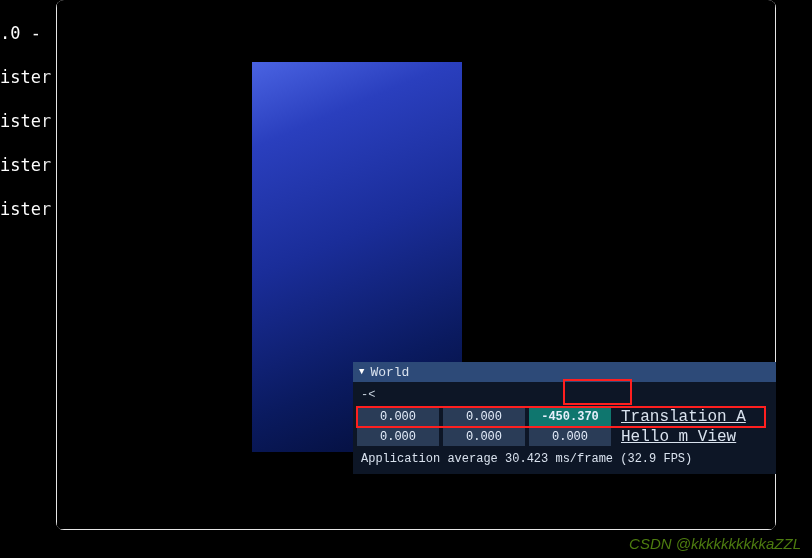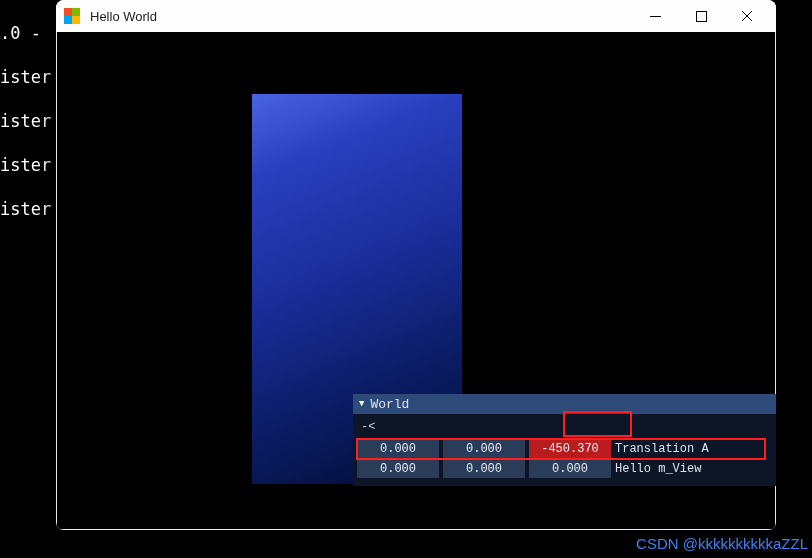--- a/index.html
+++ b/index.html
@@ -117,103 +117,81 @@
     padding: 4px 4px 6px 4px;
     position: relative;
   }
   .imgui-raw-row {
     color: #c5d0dc;
     padding: 2px 4px 4px 4px;
     font-size: 12px;
   }
   .imgui-row {
     display: flex;
-    align-items: center;
+    align-items: flex-start;
     gap: 4px;
     margin: 2px 0;
   }
   .drag {
     flex: 0 0 82px;
     height: 18px;
     background: #2a3c57;
     text-align: center;
     color: #e6eefb;
     font-size: 12px;
     line-height: 18px;
     position: relative;
   }
   .drag.active {
-    background: #b91c1c;
+    background: #0f766e;
+    font-weight: bold;
   }
   .row-label {
-    font-size: 12px;
+    margin-left: 6px;
+    font-size: 16px;
     color: #d9e2ee;
     white-space: nowrap;
+    text-decoration: underline;
   }
   .imgui-footer {
     padding: 4px 4px 2px 4px;
     font-size: 12px;
     color: #d9e2ee;
   }
 
   
   .hl {
     position: absolute;
     border: 2px solid #ff1f1f;
     pointer-events: none;
   }
 
   
   .watermark {
     position: absolute;
-    right: 4px;
+    right: 11px;
     bottom: 6px;
-    color: #3b82f6;
+    color: #4d7c0f;
     font-family: "Segoe UI", Arial, sans-serif;
     font-size: 15px;
+    font-style: italic;
   }
 </style>
 </head>
 <body>
 
 <div class="terminal-bg">
 <span style="display: block;">.0 -</span>
 <span style="display: block;">ister</span>
 <span style="display: block;">ister</span>
 <span style="display: block;">ister</span>
 <span style="display: block;">ister</span>
 </div>
 
 <div class="app-window">
-  <div class="titlebar">
-    <div class="app-icon">
-      <span></span>
-        <span></span>
-        <span></span>
-        <span></span>
-    </div>
-    <div class="title-text">Hello World</div>
-    <div class="spacer"></div>
-    <div class="win-btn">
-      <svg viewBox="0 0 11 11">
-          <line x1="0" y1="5.5" x2="11" y2="5.5"></line>
-        </svg>
-    </div>
-    <div class="win-btn">
-      <svg viewBox="0 0 11 11">
-          <rect x="0.5" y="0.5" width="10" height="10"></rect>
-        </svg>
-    </div>
-    <div class="win-btn close">
-      <svg viewBox="0 0 12 12">
-          <line x1="1" y1="1" x2="11" y2="11"></line>
-          <line x1="11" y1="1" x2="1" y2="11"></line>
-        </svg>
-    </div>
-  </div>
 
   <div class="client">
     <div class="gradient-quad"></div>
 
     <div class="imgui">
       <div class="imgui-header">
         <span class="tri">▼</span>
         <span>World</span>
       </div>
       <div class="imgui-body">
@@ -226,20 +204,21 @@
           <div class="row-label">Translation A</div>
         </div>
 
         <div class="imgui-row">
           <div class="drag">0.000</div>
           <div class="drag">0.000</div>
           <div class="drag">0.000</div>
           <div class="row-label">Hello m_View</div>
         </div>
 
+        <div class="imgui-footer">Application average 30.423 ms/frame (32.9 FPS)</div>
 
         <div class="hl" style="left:210px; top:-3px; width:69px; height:26px;"></div>
         <div class="hl" style="left:3px; top:24px; width:410px; height:22px;"></div>
       </div>
     </div>
   </div>
 </div>
 
 <div class="watermark">CSDN @kkkkkkkkkkaZZL</div>
 

